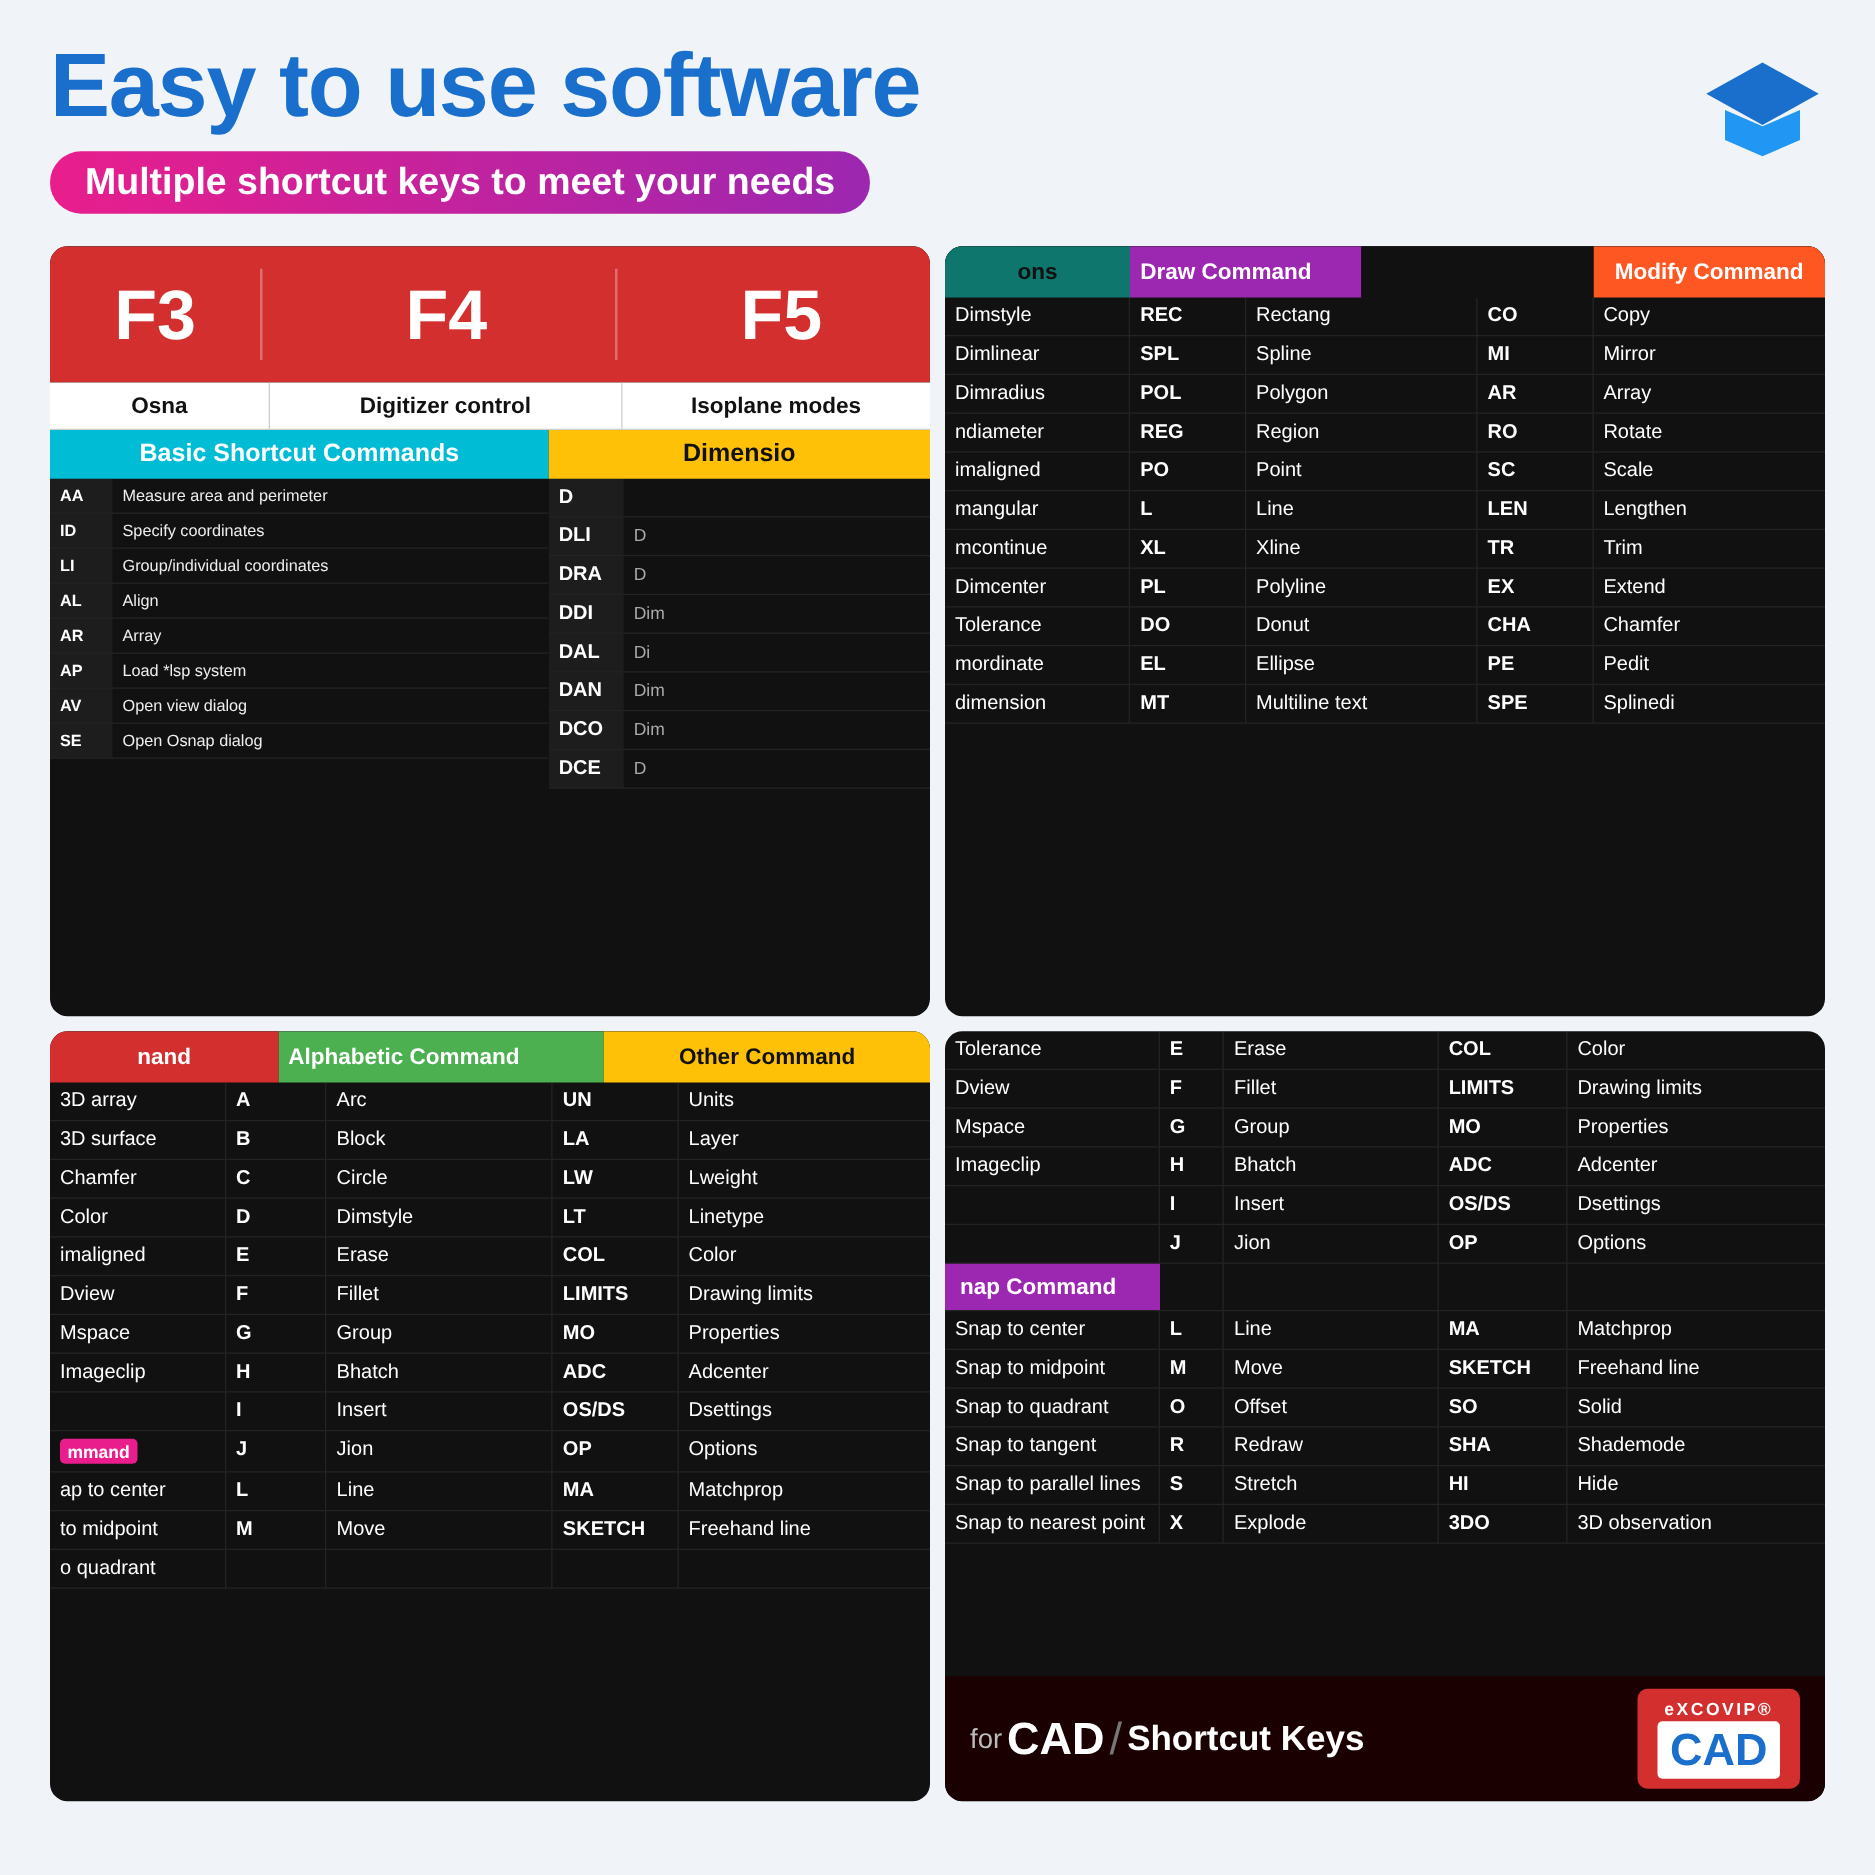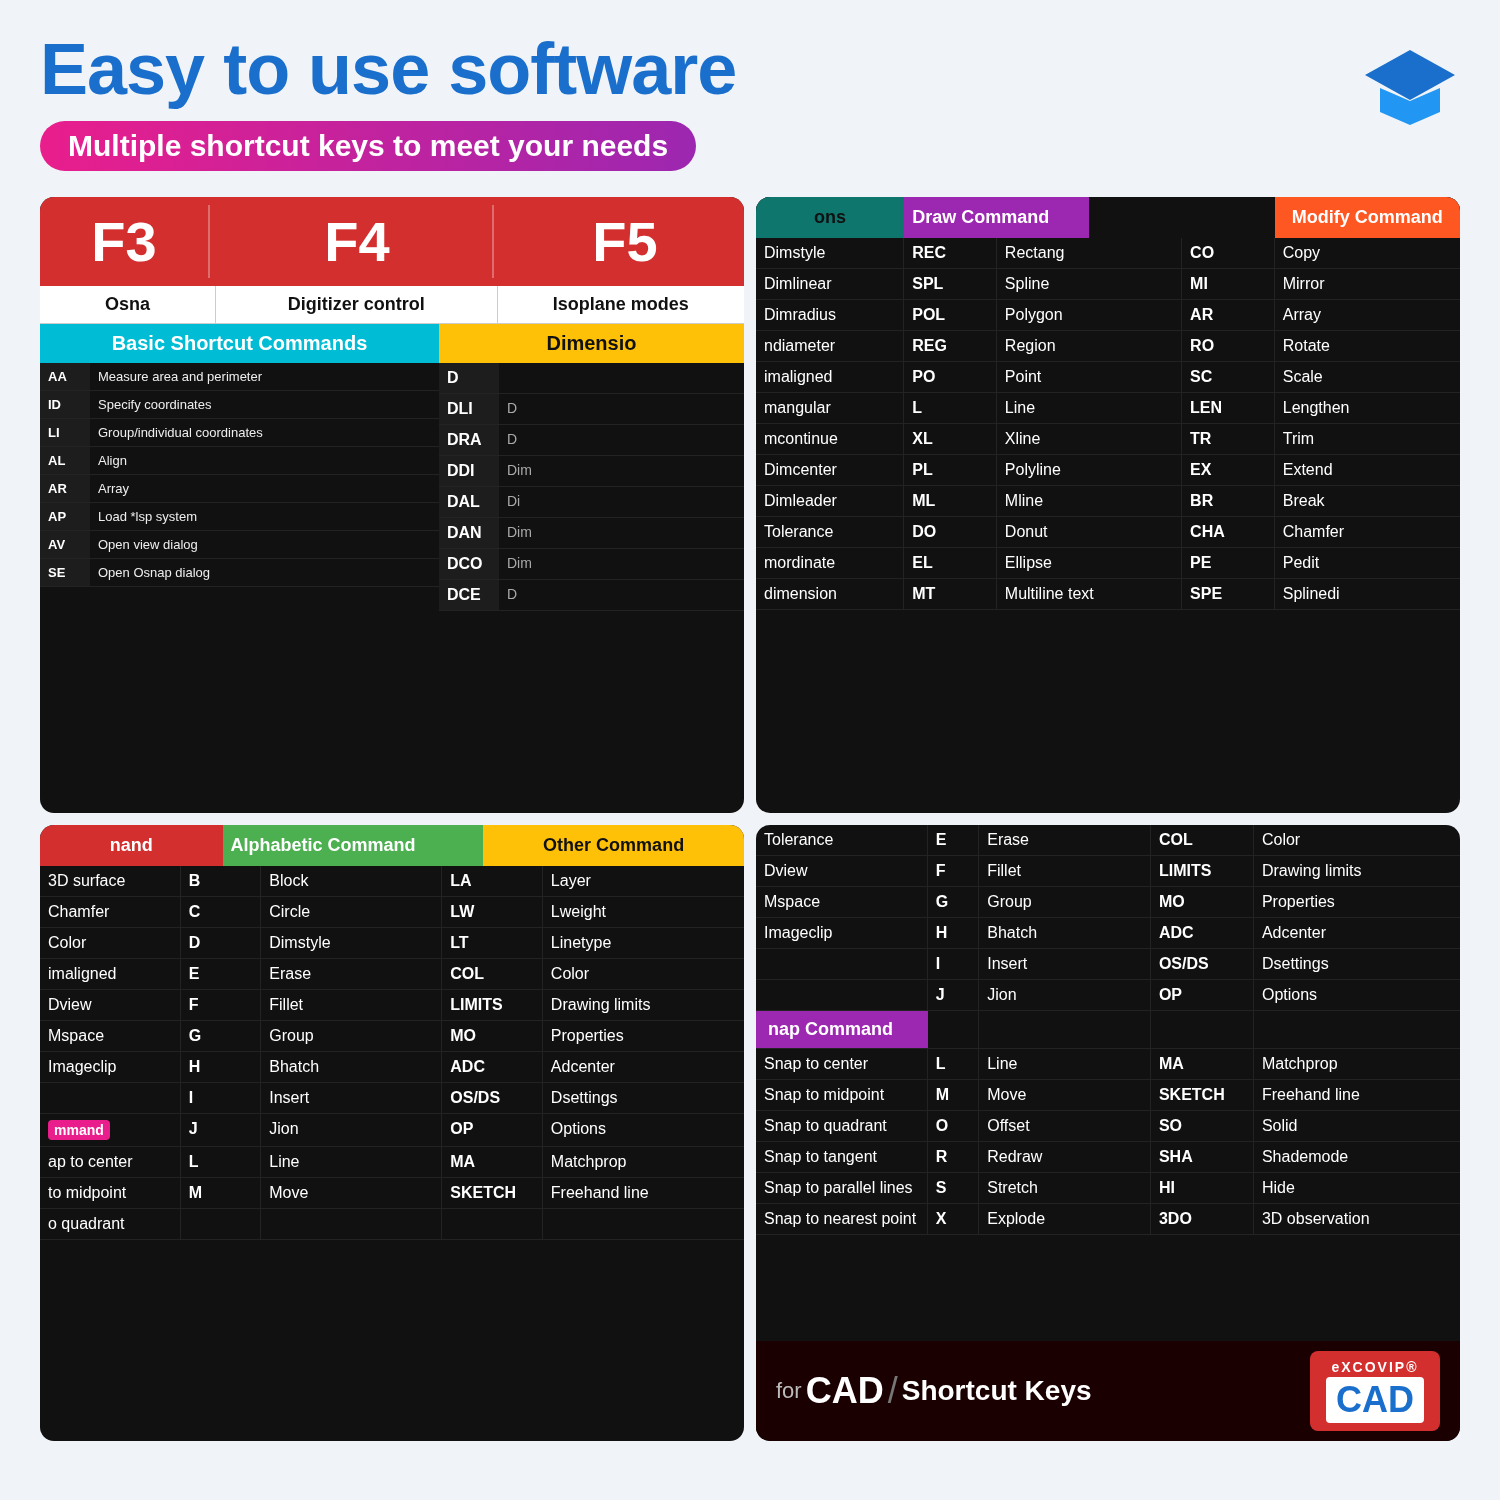--- a/index.html
+++ b/index.html
@@ -52,21 +52,21 @@
       overflow: hidden;
       display: flex;
       flex-direction: column;
     }
     
     .card1 { background: #111; }
     .fkey-row {
       display: grid;
       grid-template-columns: 1fr 1.6fr 1.4fr;
       background: #d32f2f;
-      padding: 8px 0;
+      padding: 18px 0;
       gap: 12px;
     }
     .fkey-cell {
       text-align: center;
       color: white;
       font-size: 56px;
       font-weight: 900;
       border-right: 2px solid rgba(255,255,255,0.3);
       padding: 4px 0;
     }
@@ -397,27 +397,20 @@
         <div class="card2-cell">Trim</div>
       </div>
       <div class="card2-row">
         <div class="card2-cell">Dimcenter</div>
         <div class="card2-cell cell-bold">PL</div>
         <div class="card2-cell">Polyline</div>
         <div class="card2-cell cell-bold">EX</div>
         <div class="card2-cell">Extend</div>
       </div>
       <div class="card2-row">
-        <div class="card2-cell">Dimleader</div>
-        <div class="card2-cell cell-bold">ML</div>
-        <div class="card2-cell">Mline</div>
-        <div class="card2-cell cell-bold">BR</div>
-        <div class="card2-cell">Break</div>
-      </div>
-      <div class="card2-row">
         <div class="card2-cell">Tolerance</div>
         <div class="card2-cell cell-bold">DO</div>
         <div class="card2-cell">Donut</div>
         <div class="card2-cell cell-bold">CHA</div>
         <div class="card2-cell">Chamfer</div>
       </div>
       <div class="card2-row">
         <div class="card2-cell">mordinate</div>
         <div class="card2-cell cell-bold">EL</div>
         <div class="card2-cell">Ellipse</div>
@@ -434,20 +427,27 @@
     </div>
   </div>
 
   <div class="card card3">
     <div class="card3-header">
       <div class="card3-h-red">nand</div>
       <div class="card3-h-green">Alphabetic Command</div>
       <div class="card3-h-yellow">Other Command</div>
     </div>
     <div class="card3-rows">
+      <div class="card3-row">
+        <div class="card3-cell">3D array</div>
+        <div class="card3-cell cell-bold">A</div>
+        <div class="card3-cell">Arc</div>
+        <div class="card3-cell cell-bold">UN</div>
+        <div class="card3-cell">Units</div>
+      </div>
       <div class="card3-row">
         <div class="card3-cell">3D surface</div>
         <div class="card3-cell cell-bold">B</div>
         <div class="card3-cell">Block</div>
         <div class="card3-cell cell-bold">LA</div>
         <div class="card3-cell">Layer</div>
       </div>
       <div class="card3-row">
         <div class="card3-cell">Chamfer</div>
         <div class="card3-cell cell-bold">C</div>

